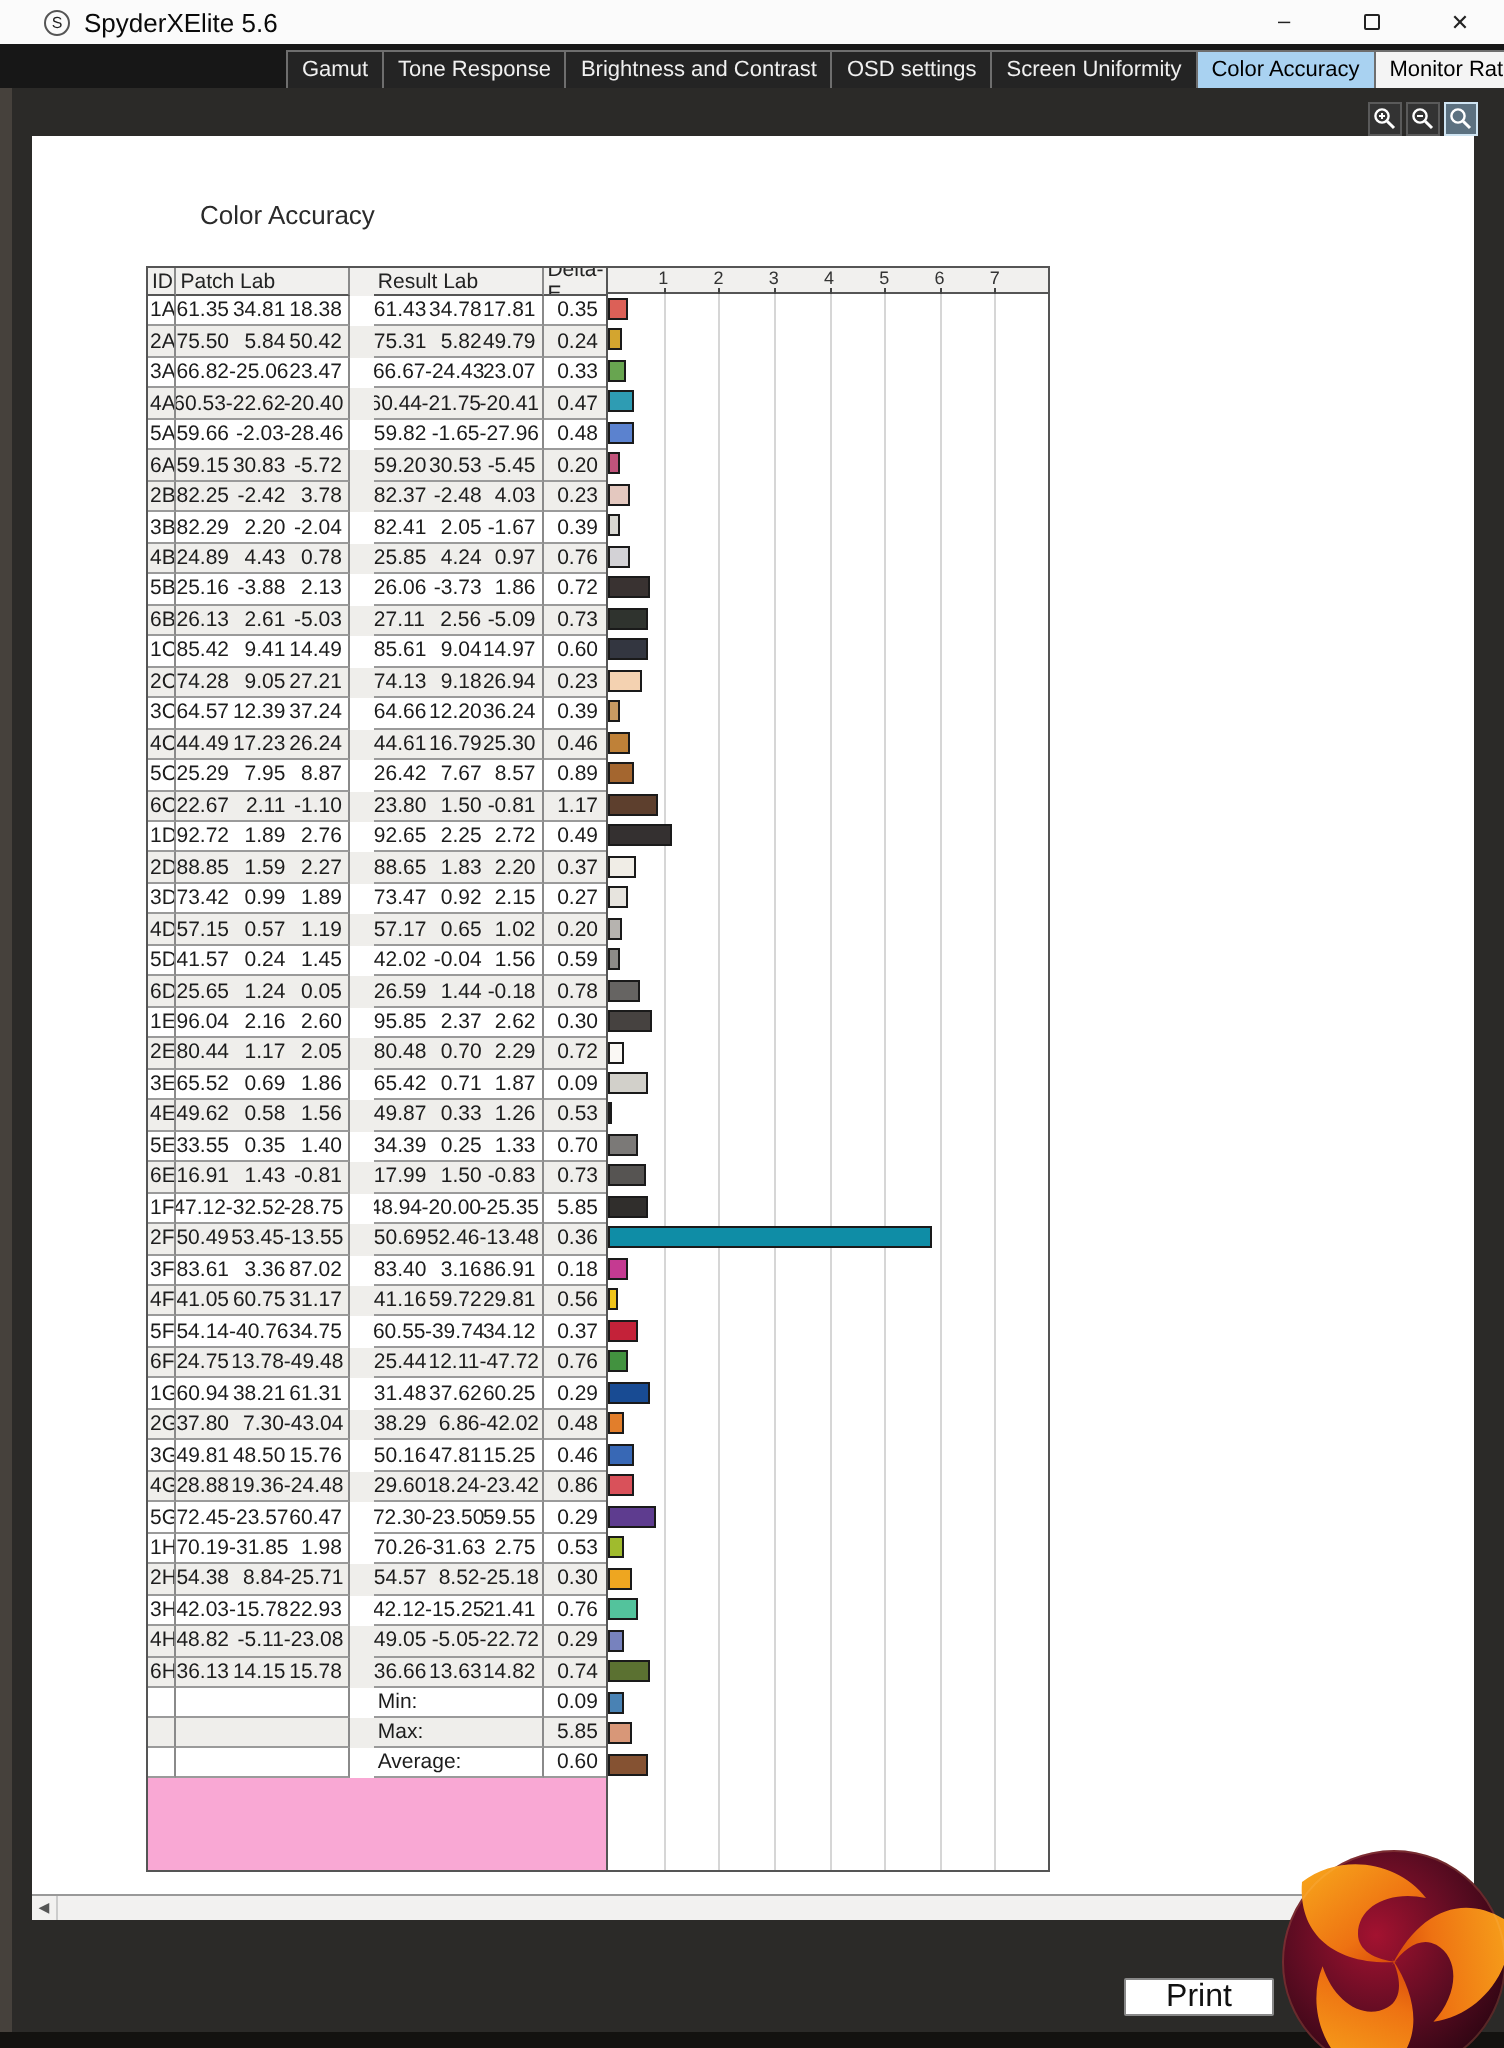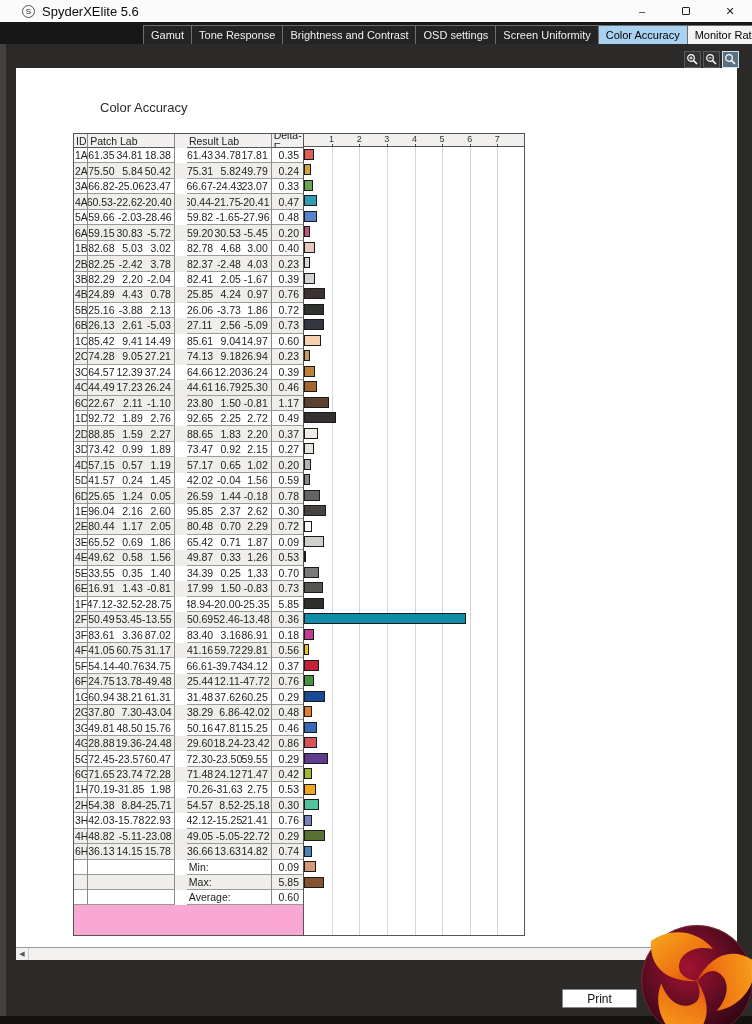--- a/index.html
+++ b/index.html
@@ -67,21 +67,21 @@
   .gl{position:absolute;top:0;width:1px;height:100%;background:#d6d6d6;}
   .bar{position:absolute;left:0;height:11px;border:1px solid #1a1a1a;}
 
   
   .hscroll{position:absolute;left:16px;top:903px;width:721px;height:13px;background:#f2f1f0;border-top:1px solid #999;display:flex;}
   .harrow{width:13px;height:100%;display:flex;align-items:center;justify-content:center;font-size:7px;color:#555;border-right:1px solid #ccc;}
   .harrow.r{margin-left:auto;border-right:none;border-left:1px solid #ccc;}
 
   
   .print-btn{position:absolute;left:562px;top:945px;width:75px;height:19px;background:#fff;border:1px solid #888;
-    font-size:12px;color:#111;display:flex;align-items:center;justify-content:center;border-radius:1px;}
+    font-size:16px;color:#111;display:flex;align-items:center;justify-content:center;border-radius:1px;}
   .logo{position:absolute;left:638px;top:878px;}
 </style>
 </head>
 <body>
 
 <div class="screen">
 
   <div class="titlebar">
     <span class="app-icon">S</span>
     <span class="win-title">SpyderXElite 5.6</span>
@@ -220,34 +220,20 @@
                 <span>30.83</span>
                 <span>-5.72</span>
               </div>
               <div class="c result">
                 <span>59.20</span>
                 <span>30.53</span>
                 <span>-5.45</span>
               </div>
               <div class="c delta">0.20</div>
             </div>
-            <div class="trow">
-              <div class="c id">1B</div>
-              <div class="c patch">
-                <span>82.68</span>
-                <span>5.03</span>
-                <span>3.02</span>
-              </div>
-              <div class="c result">
-                <span>82.78</span>
-                <span>4.68</span>
-                <span>3.00</span>
-              </div>
-              <div class="c delta">0.40</div>
-            </div>
             <div class="trow alt">
               <div class="c id">2B</div>
               <div class="c patch">
                 <span>82.25</span>
                 <span>-2.42</span>
                 <span>3.78</span>
               </div>
               <div class="c result">
                 <span>82.37</span>
                 <span>-2.48</span>
@@ -360,20 +346,34 @@
                 <span>17.23</span>
                 <span>26.24</span>
               </div>
               <div class="c result">
                 <span>44.61</span>
                 <span>16.79</span>
                 <span>25.30</span>
               </div>
               <div class="c delta">0.46</div>
             </div>
+            <div class="trow">
+              <div class="c id">5C</div>
+              <div class="c patch">
+                <span>25.29</span>
+                <span>7.95</span>
+                <span>8.87</span>
+              </div>
+              <div class="c result">
+                <span>26.42</span>
+                <span>7.67</span>
+                <span>8.57</span>
+              </div>
+              <div class="c delta">0.89</div>
+            </div>
             <div class="trow alt">
               <div class="c id">6C</div>
               <div class="c patch">
                 <span>22.67</span>
                 <span>2.11</span>
                 <span>-1.10</span>
               </div>
               <div class="c result">
                 <span>23.80</span>
                 <span>1.50</span>
@@ -606,21 +606,21 @@
               <div class="c delta">0.56</div>
             </div>
             <div class="trow">
               <div class="c id">5F</div>
               <div class="c patch">
                 <span>54.14</span>
                 <span>-40.76</span>
                 <span>34.75</span>
               </div>
               <div class="c result">
-                <span>66.61</span>
+                <span>60.55</span>
                 <span>-39.74</span>
                 <span>34.12</span>
               </div>
               <div class="c delta">0.37</div>
             </div>
             <div class="trow alt">
               <div class="c id">6F</div>
               <div class="c patch">
                 <span>24.75</span>
                 <span>13.78</span>
@@ -695,34 +695,20 @@
                 <span>72.45</span>
                 <span>-23.57</span>
                 <span>60.47</span>
               </div>
               <div class="c result">
                 <span>72.30</span>
                 <span>-23.50</span>
                 <span>59.55</span>
               </div>
               <div class="c delta">0.29</div>
-            </div>
-            <div class="trow alt">
-              <div class="c id">6G</div>
-              <div class="c patch">
-                <span>71.65</span>
-                <span>23.74</span>
-                <span>72.28</span>
-              </div>
-              <div class="c result">
-                <span>71.48</span>
-                <span>24.12</span>
-                <span>71.47</span>
-              </div>
-              <div class="c delta">0.42</div>
             </div>
             <div class="trow">
               <div class="c id">1H</div>
               <div class="c patch">
                 <span>70.19</span>
                 <span>-31.85</span>
                 <span>1.98</span>
               </div>
               <div class="c result">
                 <span>70.26</span>

